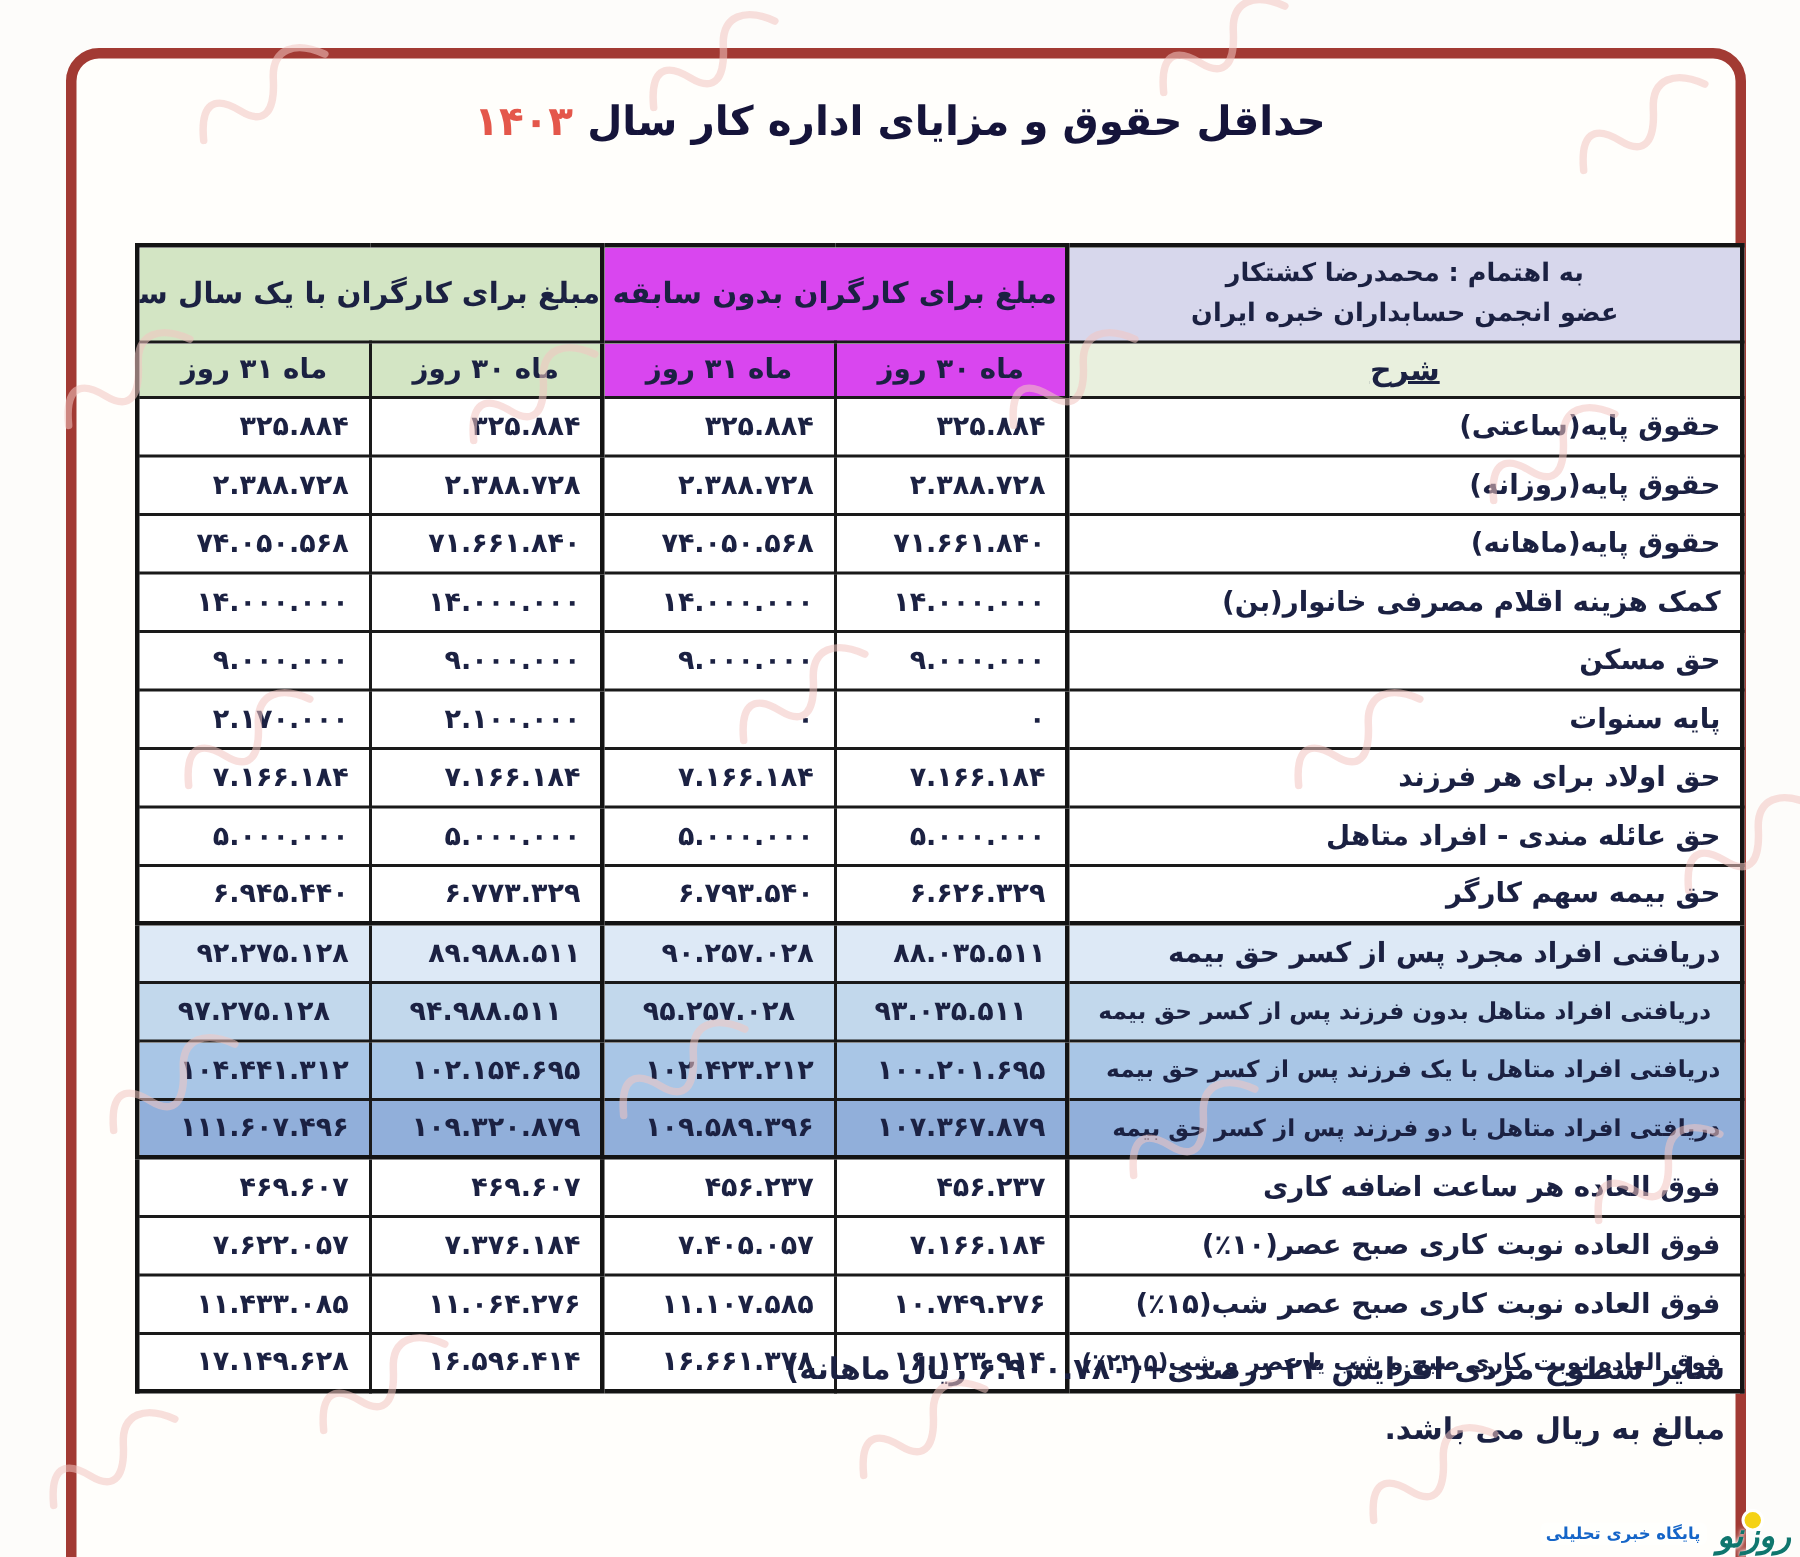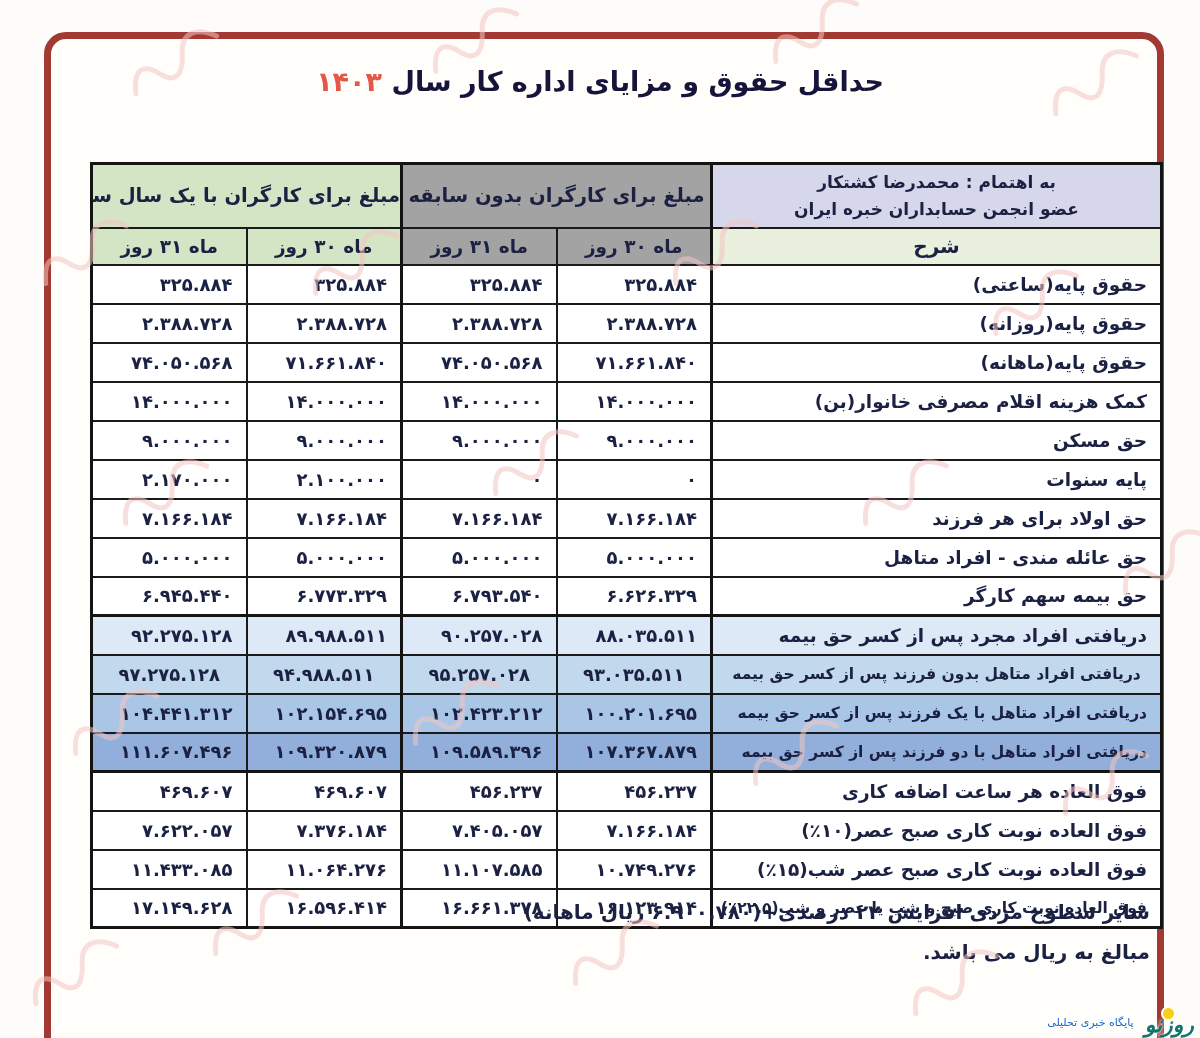--- a/index.html
+++ b/index.html
@@ -34,25 +34,25 @@
   col.c-num  { width:155px; }
   th, td {
     border:2px solid #1a1a1a; color:#1b2142; font-weight:bold;
     overflow:hidden; white-space:nowrap;
   }
   .prep {
     background:#d7d7ec; height:64px; font-size:17px; line-height:1.6;
     text-align:center; border-left:3px solid #141414;
   }
   .grp { height:64px; font-size:19.5px; text-align:center; }
-  .g-pale  { background:#a3a3a3; }
+  .g-pale  { background:#d946ef; }
   .g-green { background:#d3e5c4; }
   .grp.g-pale { border-left:3px solid #141414; }
   .sub { height:37px; font-size:18.5px; text-align:center; }
-  .desc-h { background:#e9f0de; height:37px; font-size:20px; text-align:center; border-left:3px solid #141414; }
+  .desc-h { background:#e9f0de; height:37px; font-size:20px; text-align:center; border-left:3px solid #141414;text-decoration:underline; }
   .sub.sep { border-left:3px solid #141414; }
   tbody td { height:39px; font-size:18px; padding:0 13px; text-align:right; }
   tbody td.desc-cell { font-size:18.5px; border-left:3px solid #141414; }
   tbody td:nth-child(3) { border-left:3px solid #141414; }
   tbody tr.small-desc td.desc-cell { font-size:15.5px; }
   tr.blue-1 td { background:#dde9f6;text-align:right; }
   tr.blue-2 td { background:#c2d8ec;text-align:center; }
   tr.blue-3 td { background:#a9c6e6; }
   tr.blue-4 td { background:#91afda; }
   tr.blue-1 td { border-top:3px solid #141414; }
@@ -65,21 +65,21 @@
   }
   
   .wm-layer { position:absolute; inset:0; z-index:30; pointer-events:none; opacity:.55; }
   .wm { position:absolute; transform:rotate(-32deg); }
   
   .logo {
     position:absolute; right:6px; bottom:2px; z-index:40;
     display:flex; align-items:flex-end; gap:7px; direction:ltr;
   }
   .logo .tagline {
-    color:#1565c8; font-size:11px; font-weight:normal; direction:rtl;
+    color:#1565c8; font-size:11px; font-weight:bold; direction:rtl;
     background:rgba(255,255,255,.6); border-radius:4px; padding:1px 4px;
     margin-bottom:6px;
     text-align:right;
   }
   .logo .mark {
     position:relative; color:#0f766e; font-size:22px; font-weight:bold;
     direction:rtl; text-shadow:0 0 2px #ffffff, 0 0 4px #ffffff;
     font-style:italic; line-height:1;
   }
   .logo .dot {

